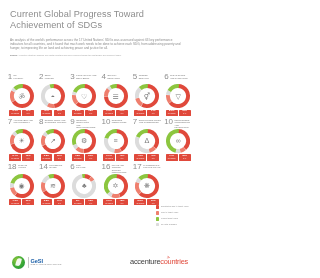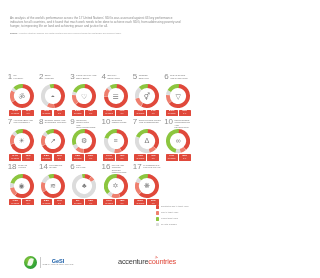--- a/index.html
+++ b/index.html
@@ -69,21 +69,21 @@
     display:flex;flex-direction:column;gap:2.4px;
   }
   .legitem{display:flex;gap:1.6px;align-items:flex-start;}
   .swatch{width:3.4px;height:3.4px;border-radius:.4px;flex:0 0 auto;margin-top:.2px;}
   .legtxt{font-size:2.05px;line-height:2.6px;color:#8d8d8d;}
 
   
   .footer{
     position:absolute;left:0;bottom:0;width:200px;height:32px;
     display:flex;align-items:center;justify-content:space-between;
-    padding:0 24px;box-sizing:border-box;text-align:center;
+    padding:0 12px;box-sizing:border-box;
   }
   .gesi{display:flex;align-items:center;gap:2.5px;}
   .leaf{
     width:13px;height:13px;border-radius:50%;
     background:radial-gradient(circle at 35% 32%,#8fc63d 0%,#3aa935 55%,#1f8a3c 100%);
     position:relative;flex:0 0 auto;
   }
   .leaf:after{
     content:"";position:absolute;left:4.2px;top:2.2px;width:4.6px;height:8.4px;
     background:#ffffff;border-radius:60% 10% 60% 10%;opacity:.92;
@@ -101,20 +101,22 @@
     font-size:5px;color:#e0493b;line-height:1;transform:rotate(18deg);
   }
 </style>
 </head>
 <body>
 
 <div class="page">
 
   <div class="header">
     <div class="title">
+      <div>Current Global Progress Toward</div>
+      <div>Achievement of SDGs</div>
     </div>
     <div class="intro">An analysis of the world's performance across the 17 United Nations' SDGs was assessed against 63 key performance indicators for all countries, and it found that much work needs to be done to achieve each SDG, from addressing poverty and hunger, to improving life on land and achieving peace and justice for all.</div>
     <div class="source">
       <b>Source:</b>
       <span>Accenture Strategy analysis. The digital solutions will drive progress toward the Sustainable Development goals.</span>
     </div>
   </div>
 
   <div class="grid" id="grid">
       <div class="row">

